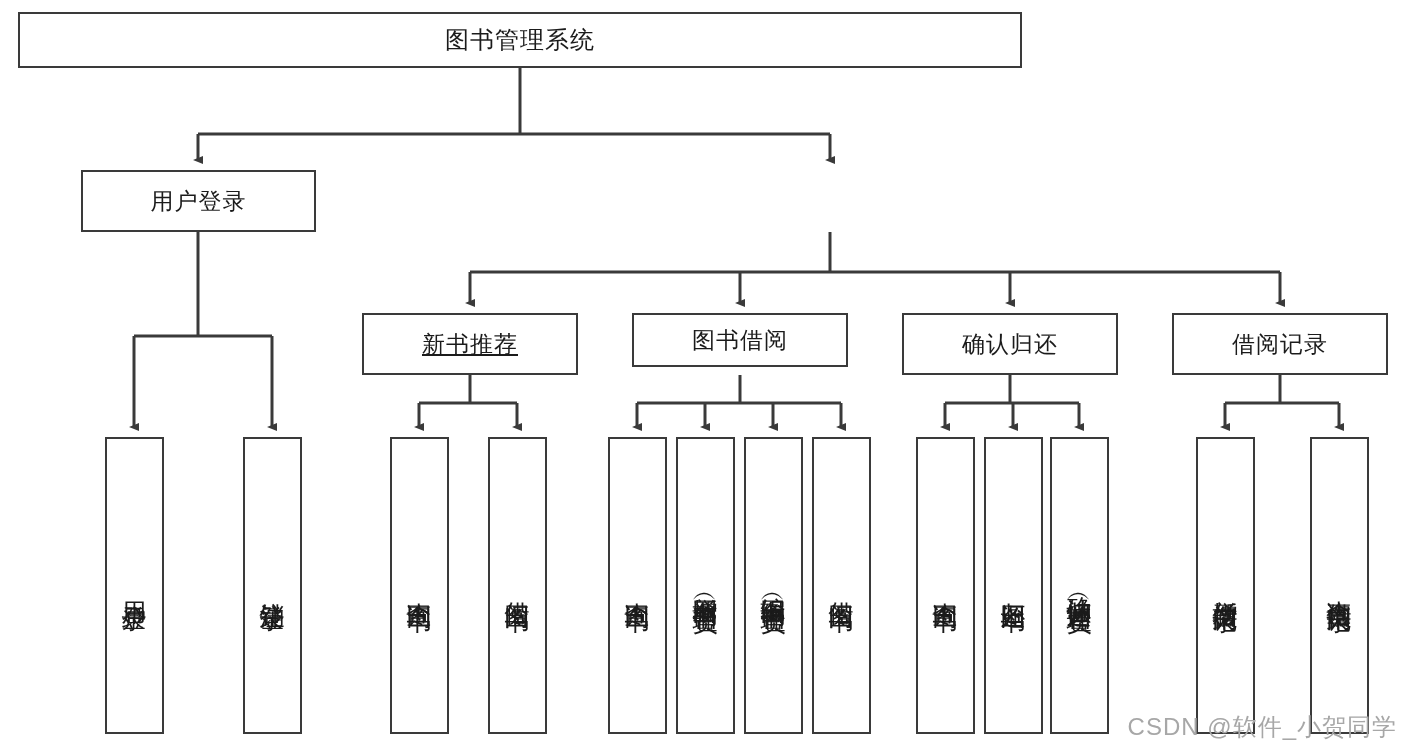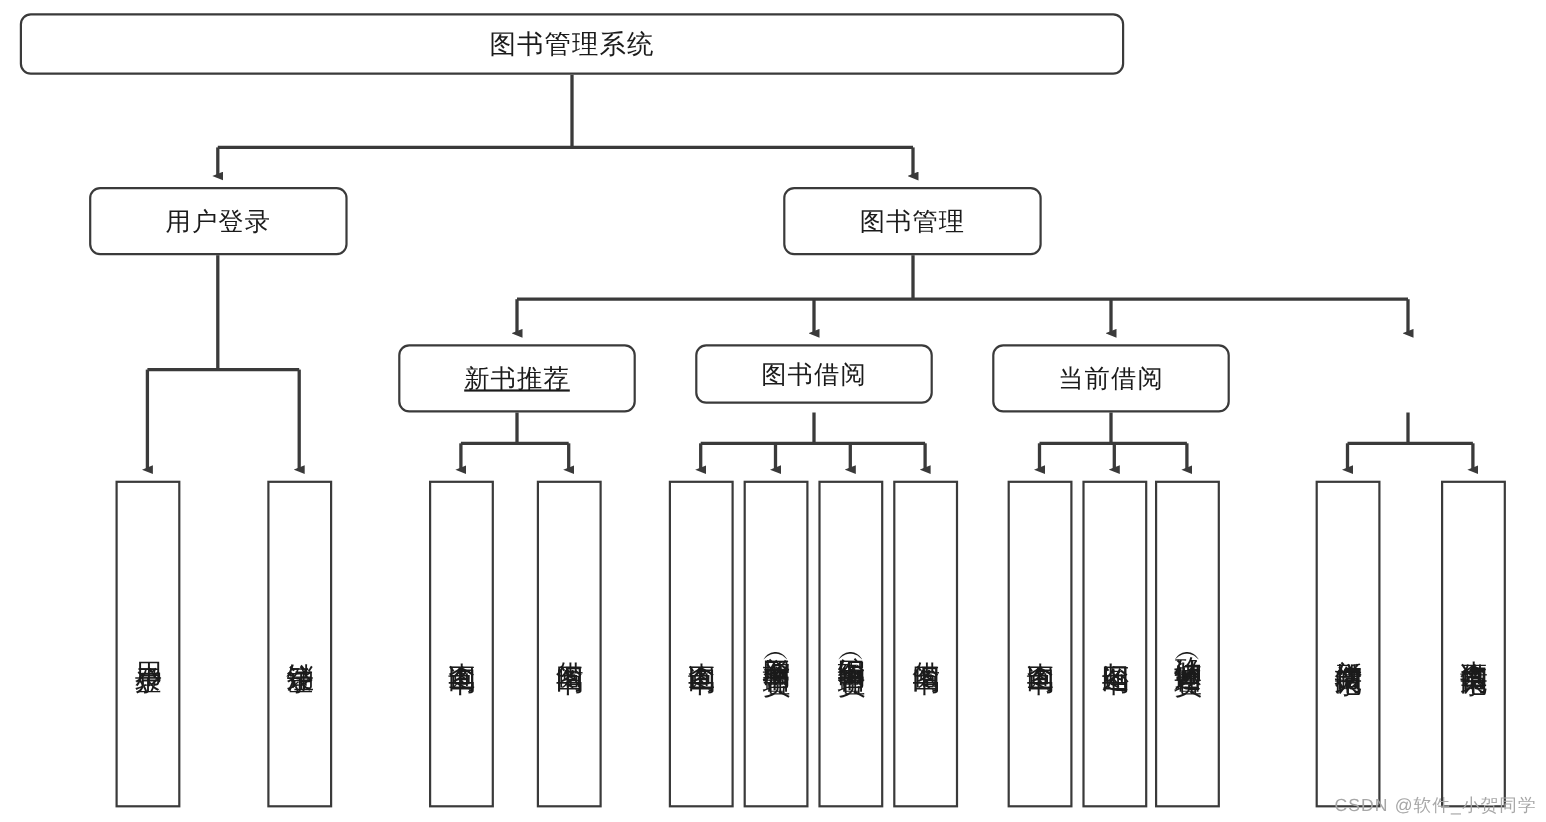--- a/index.html
+++ b/index.html
@@ -30,21 +30,20 @@
     border: 2.5px solid #3a3a3a;
     background: #ffffff;
     display: flex;
     align-items: center;
     justify-content: center;
     color: #1b1b1b;
   }
   .node.horiz {
     font-size: 23px;
     letter-spacing: 1px;
-    border-radius: 10px;
   }
   .node.vert {
     writing-mode: vertical-rl;
     text-orientation: upright;
     font-size: 25px;
     line-height: 1.12;
     letter-spacing: 2px;
     padding: 6px 0;
   }
   .node.vert .label {
@@ -52,21 +51,21 @@
     text-orientation: upright;
     text-align: center;
   }
   .node.root {
     font-size: 24px;
   }
   .watermark {
     position: absolute;
     right: 8px;
     bottom: 4px;
-    font-size: 16px;
+    font-size: 24px;
     color: #a7a7a7;
     letter-spacing: 1px;
     white-space: nowrap;
     pointer-events: none;
   }
 </style>
 </head>
 <body>
 
 <div id="canvas">
@@ -121,32 +120,32 @@
     </g>
   </svg>
 
   <div class="node horiz root" style="left:18px; top:12px; width:1004px; height:56px;">
     <span class="label">图书管理系统</span>
   </div>
 
   <div class="node horiz" style="left:81px; top:170px; width:235px; height:62px;">
     <span class="label">用户登录</span>
   </div>
-  <div class="node horiz" style="left:712px; top:170px; width:235px; height:62px;">
-    <span class="label">图书管理</span>
-  </div>
 
   <div class="node horiz" style="left:362px; top:313px; width:216px; height:62px;text-decoration:underline;">
     <span class="label">新书推荐</span>
   </div>
   <div class="node horiz" style="left:632px; top:313px; width:216px; height:54px;">
     <span class="label">图书借阅</span>
   </div>
   <div class="node horiz" style="left:902px; top:313px; width:216px; height:62px;">
-    <span class="label">当前借阅</span>
+    <span class="label">确认归还</span>
+  </div>
+  <div class="node horiz" style="left:1172px; top:313px; width:216px; height:62px;">
+    <span class="label">借阅记录</span>
   </div>
 
   <div class="node vert" style="left:105px; top:437px; width:59px; height:297px;">
     <span class="label">用户登录</span>
   </div>
   <div class="node vert" style="left:243px; top:437px; width:59px; height:297px;">
     <span class="label">注销登录</span>
   </div>
 
   <div class="node vert" style="left:390px; top:437px; width:59px; height:297px;">

